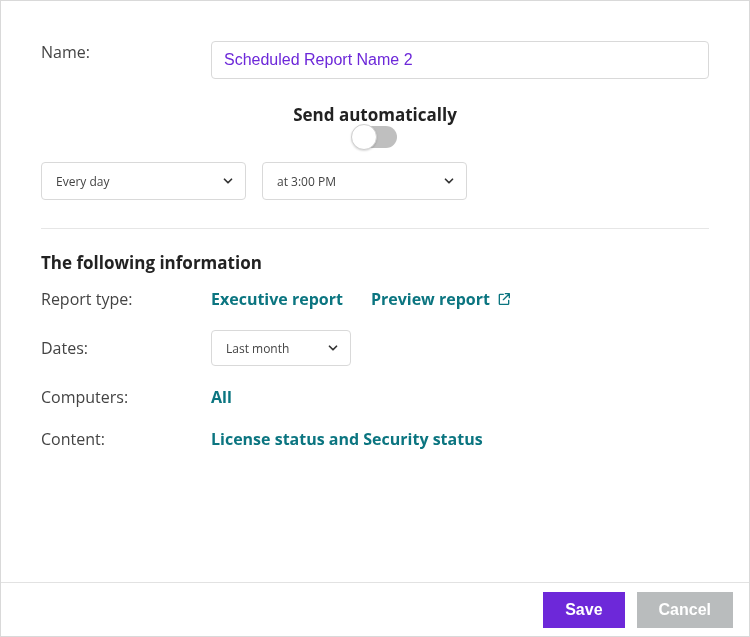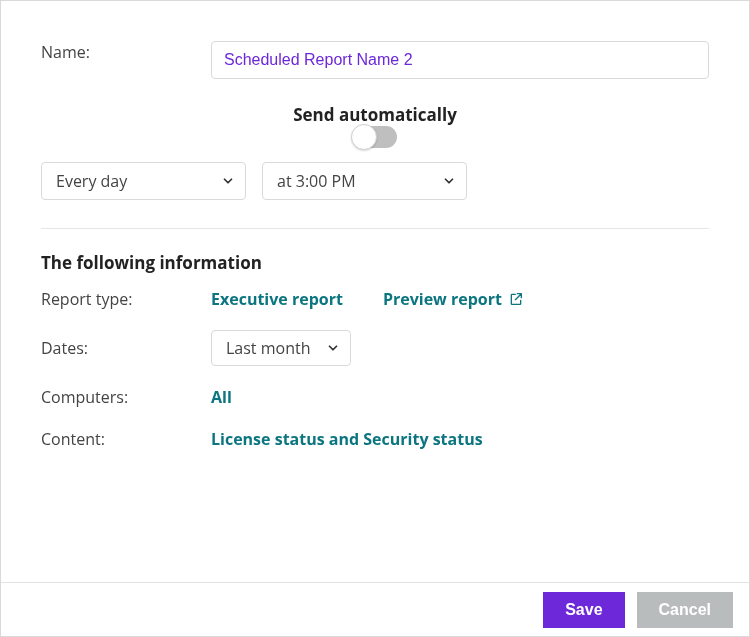--- a/index.html
+++ b/index.html
@@ -88,21 +88,21 @@
     box-shadow: 0 1px 2px rgba(0,0,0,.15);
   }
   .select {
     display: inline-flex;
     align-items: center;
     justify-content: space-between;
     height: 38px;
     border: 1px solid #d9d9d9;
     border-radius: 4px;
     padding: 0 10px 0 14px;
-    font-size: 16px;
+    font-size: 12px;
     color: #444;
     background: #fff;
     cursor: pointer;
   }
   .select .chev {
     margin-left: 20px;
     flex: 0 0 auto;
   }
   .selects-row {
     display: flex;
@@ -119,21 +119,21 @@
   .link-text {
     color: #0b7580;
     font-weight: 700;
     font-size: 16px;
     text-decoration: none;
     cursor: pointer;
     display: inline-flex;
     align-items: center;
     gap: 6px;
   }
-  .value-links { display: flex; gap: 40px; align-items: center; }
+  .value-links { display: flex; gap: 28px; align-items: center; }
   .info-row { display:flex; align-items:center; margin-bottom: 20px; }
   .info-row:first-of-type { margin-top: 36px; }
   .select.sm { height: 36px; }
   .select.sm .chev { margin-left: 12px; }
   .footer {
     position: absolute;
     left: 0; right: 0; bottom: 0;
     height: 54px;
     border-top: 1px solid #e2e2e2;
     display: flex;

